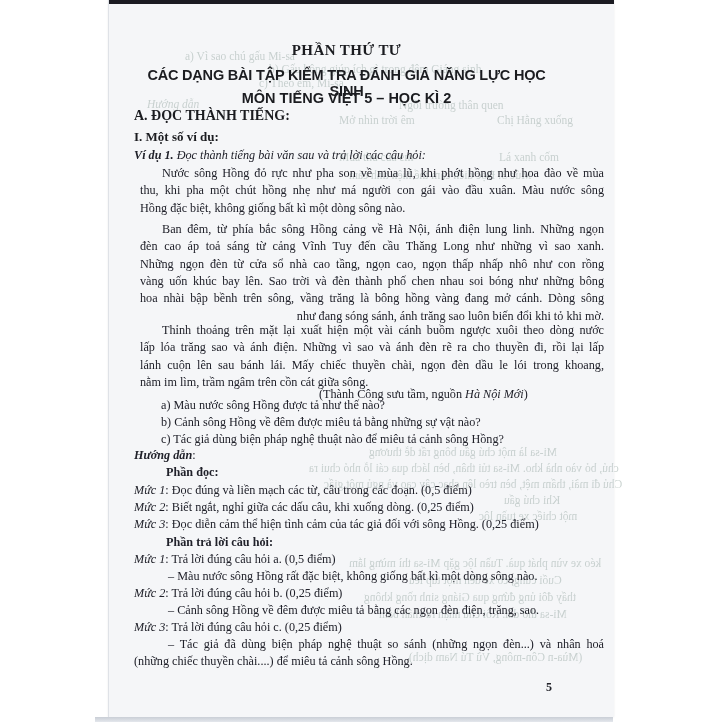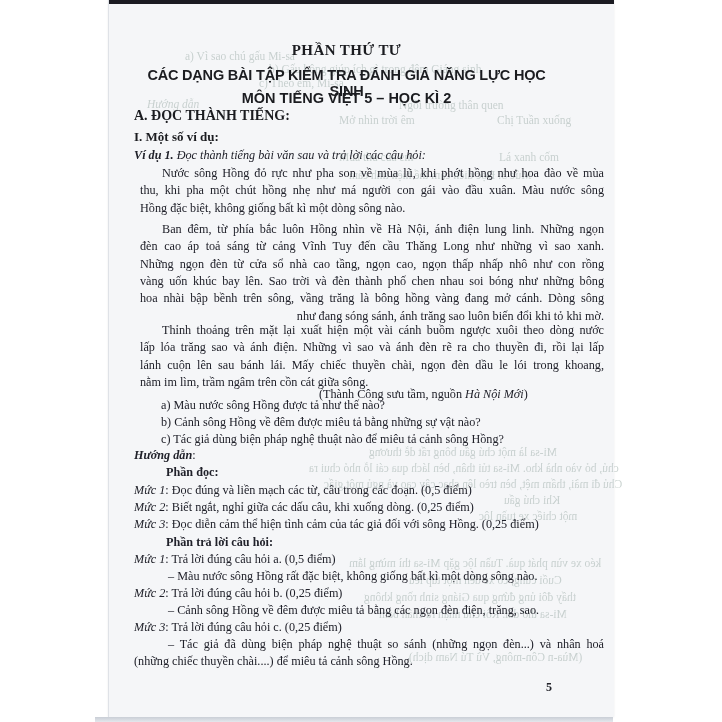--- a/index.html
+++ b/index.html
@@ -44,21 +44,21 @@
 <div class="stage">
   <div class="page">
     <div class="top-edge"></div>
 
     <div class="bd" style="left:76px;top:49px;">a) Vì sao chú gấu Mi-sa</div>
     <div class="bd" style="left:160px;top:62px;">b) Gấu bông giúp ích gì trong đêm Giáng sinh</div>
     <div class="bd" style="left:150px;top:76px;">c) Theo em, Mi-sa</div>
     <div class="bd it" style="left:38px;top:97px;">Hướng dẫn</div>
     <div class="bd" style="left:290px;top:98px;">Ngồi trường thân quen</div>
     <div class="bd" style="left:230px;top:113px;">Mở nhìn trời êm</div>
-    <div class="bd" style="left:388px;top:113px;">Chị Tuần xuống</div>
+    <div class="bd" style="left:388px;top:113px;">Chị Hằng xuống</div>
     <div class="bd" style="left:230px;top:150px;">Mùa thu của em</div>
     <div class="bd" style="left:390px;top:150px;">Lá xanh cốm</div>
     <div class="bd mir" style="left:240px;top:168px;">Mức 3: Đọc diễn cảm thể hiện tình cảm</div>
     <div class="bd mir" style="left:260px;top:445px;">Mi-sa là một chú gấu bông rất dễ thương</div>
     <div class="bd mir" style="left:200px;top:461px;">chủ, bỏ vào nhà kho. Mi-sa tủi thân, bèn lách qua cái lỗ nhỏ chui ra</div>
     <div class="bd mir" style="left:215px;top:477px;">Chủ đi mãi, thấm mệt, bèn trèo lên chạc cây cao và ngủ một giấc</div>
     <div class="bd mir" style="left:395px;top:493px;">Khi chú gấu</div>
     <div class="bd mir" style="left:370px;top:509px;">một chiếc xe tuần lộc</div>
     <div class="bd mir" style="left:240px;top:556px;">kéo xe vùn phát quà. Tuần lộc gặp Mi-sa thì mừng lắm</div>
     <div class="bd mir" style="left:300px;top:573px;">Cuối cùng, cỗ xe đến một túp lều</div>
@@ -73,21 +73,21 @@
     <div class="secI">I. Một số ví dụ:</div>
 
     <div class="ln m0" style="top:147px;">
       <span class="bi">Ví dụ 1.</span><span class="it"> Đọc thành tiếng bài văn sau và trả lời các câu hỏi:</span>
     </div>
 
     <div class="ln j ind" style="top:165px;">Nước sông Hồng đỏ rực như pha son về mùa lũ, khi phớt hồng như hoa đào về mùa</div>
     <div class="ln j" style="top:182.3px;">thu, khi pha một chút hồng nhẹ như má người con gái vào đầu xuân. Màu nước sông</div>
     <div class="ln" style="top:199.6px;">Hồng đặc biệt, không giống bất kì một dòng sông nào.</div>
 
-    <div class="ln j ind" style="top:221px;">Ban đêm, từ phía bắc luôn Hồng nhìn về Hà Nội, ánh điện lung linh. Những ngọn</div>
+    <div class="ln j ind" style="top:221px;">Ban đêm, từ phía bắc sông Hồng cảng về Hà Nội, ánh điện lung linh. Những ngọn</div>
     <div class="ln j" style="top:255.6px;">Những ngọn đèn từ cửa sổ nhà cao tầng, ngọn cao, ngọn thấp nhấp nhô như con rồng</div>
     <div class="ln j" style="top:238.3px;">đèn cao áp toả sáng từ cảng Vĩnh Tuy đến cầu Thăng Long như những vì sao xanh.</div>
     <div class="ln j" style="top:272.9px;">vàng uốn khúc bay lên. Sao trời và đèn thành phố chen nhau soi bóng như những bông</div>
     <div class="ln j" style="top:290.2px;">hoa nhài bập bềnh trên sông, vầng trăng là bông hồng vàng đang mở cánh. Dòng sông</div>
     <div class="ln" style="top:307.5px;text-align:right;">như đang sóng sánh, ánh trăng sao luôn biến đổi khi tỏ khi mờ.</div>
 
     <div class="ln j ind" style="top:322px;">Thỉnh thoảng trên mặt lại xuất hiện một vài cánh buồm ngược xuôi theo dòng nước</div>
     <div class="ln j" style="top:339.3px;">lấp lóa trăng sao và ánh điện. Những vì sao và ánh đèn rẽ ra cho thuyền đi, rồi lại lấp</div>
     <div class="ln j" style="top:356.6px;">lánh cuộn lên sau bánh lái. Mấy chiếc thuyền chài, ngọn đèn dầu le lói trong khoang,</div>
     <div class="ln" style="top:373.9px;">nằm im lìm, trầm ngâm trên cồn cát giữa sông.</div>

